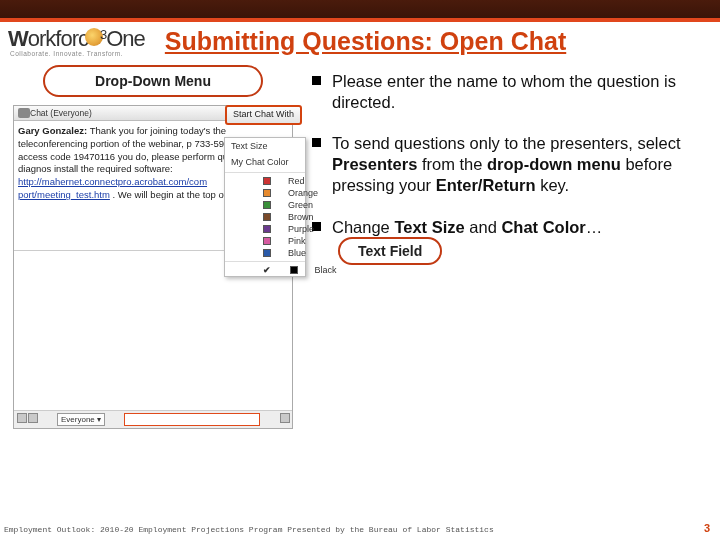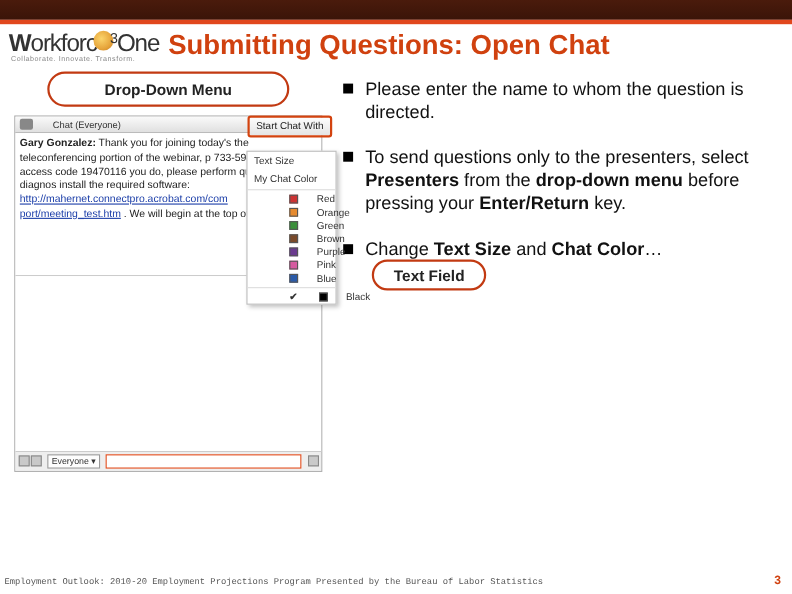--- a/index.html
+++ b/index.html
@@ -49,21 +49,22 @@
     font-size: 6.5px;
     color: #888;
     letter-spacing: 0.5px;
     margin-top: -2px;
     margin-left: 2px;
   }
   .slide-title {
     font-size: 25px;
     font-weight: 700;
     color: #d0410f;
-    margin-left: 8px;
+    text-decoration: underline;
+    margin-left: 20px;
     white-space: nowrap;
   }
   .content {
     display: flex;
     padding: 6px 24px 0 8px;
   }
   .left-col {
     width: 290px;
     flex-shrink: 0;
     position: relative;
@@ -89,21 +90,21 @@
     color: #333;
     position: relative;
   }
   .chat-head {
     background: linear-gradient(#fafafa,#e0e0e0);
     border-bottom: 1px solid #bbb;
     padding: 2px 4px;
     font-size: 8.5px;
     display: flex;
     align-items: center;
-    gap: 18px;
+    gap: 0;
   }
   .chat-head .bubble {
     width: 12px; height: 10px;
     background: #888;
     border-radius: 2px;
     display: inline-block;
   }
   .chat-body {
     background: #fff;
     padding: 4px;
@@ -114,23 +115,23 @@
     border-bottom: 1px solid #ccc;
   }
   .chat-body a { color: #1a3da8; text-decoration: underline; }
   .chat-body-extra {
     background: #fff;
     height: 160px;
     border-bottom: 1px solid #ccc;
   }
   .chat-input-row {
     display: flex;
-    align-items: center;
+    align-items: flex-start;
     padding: 2px;
-    gap: 5px;
+    gap: 19px;
     background: #eee;
   }
   .chat-input-row input {
     flex: 1;
     font-size: 8px;
     padding: 1px 3px;
     border: 1px solid #e04a1a;
     background: #fff;
   }
   .chat-input-row .dd {

